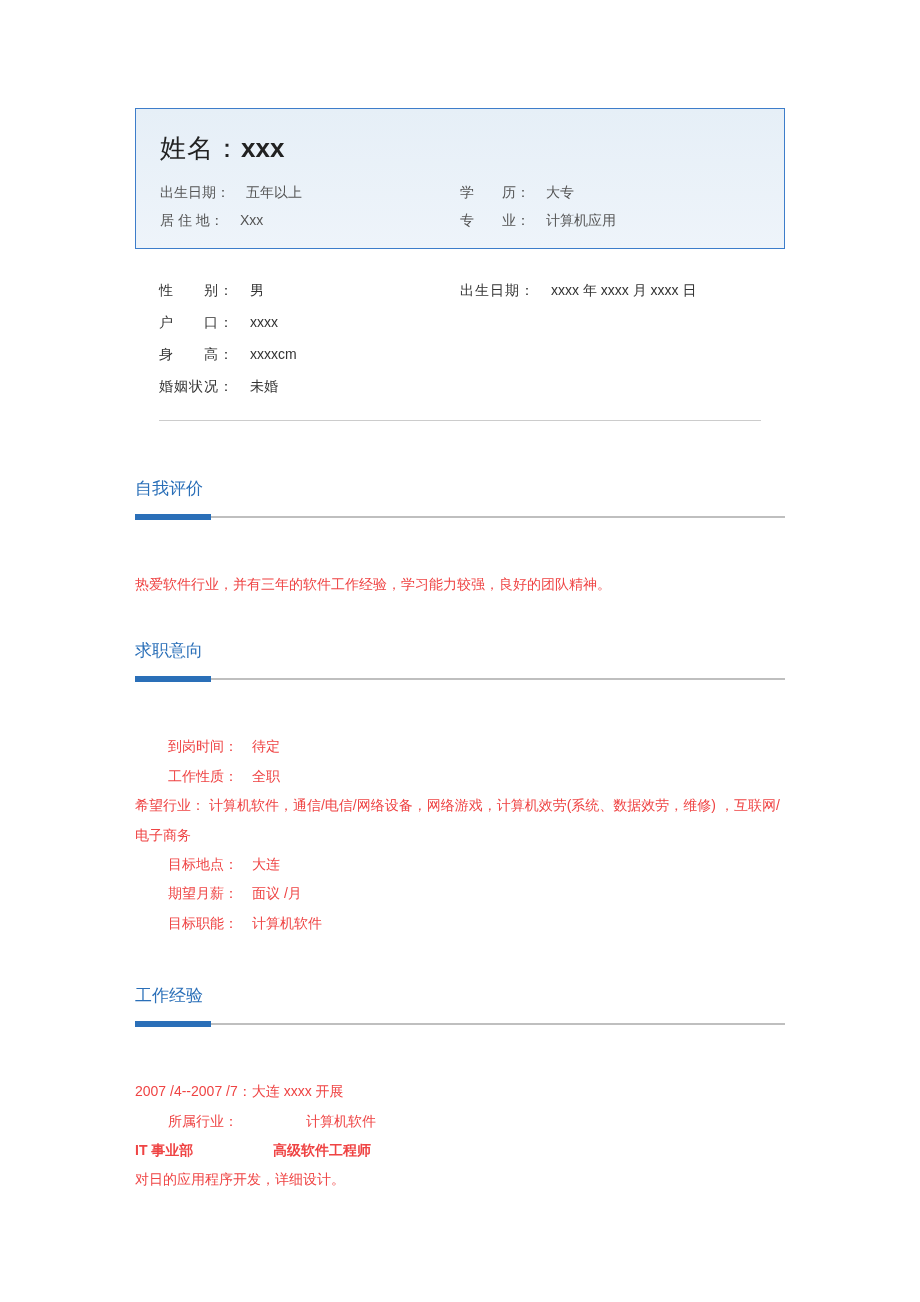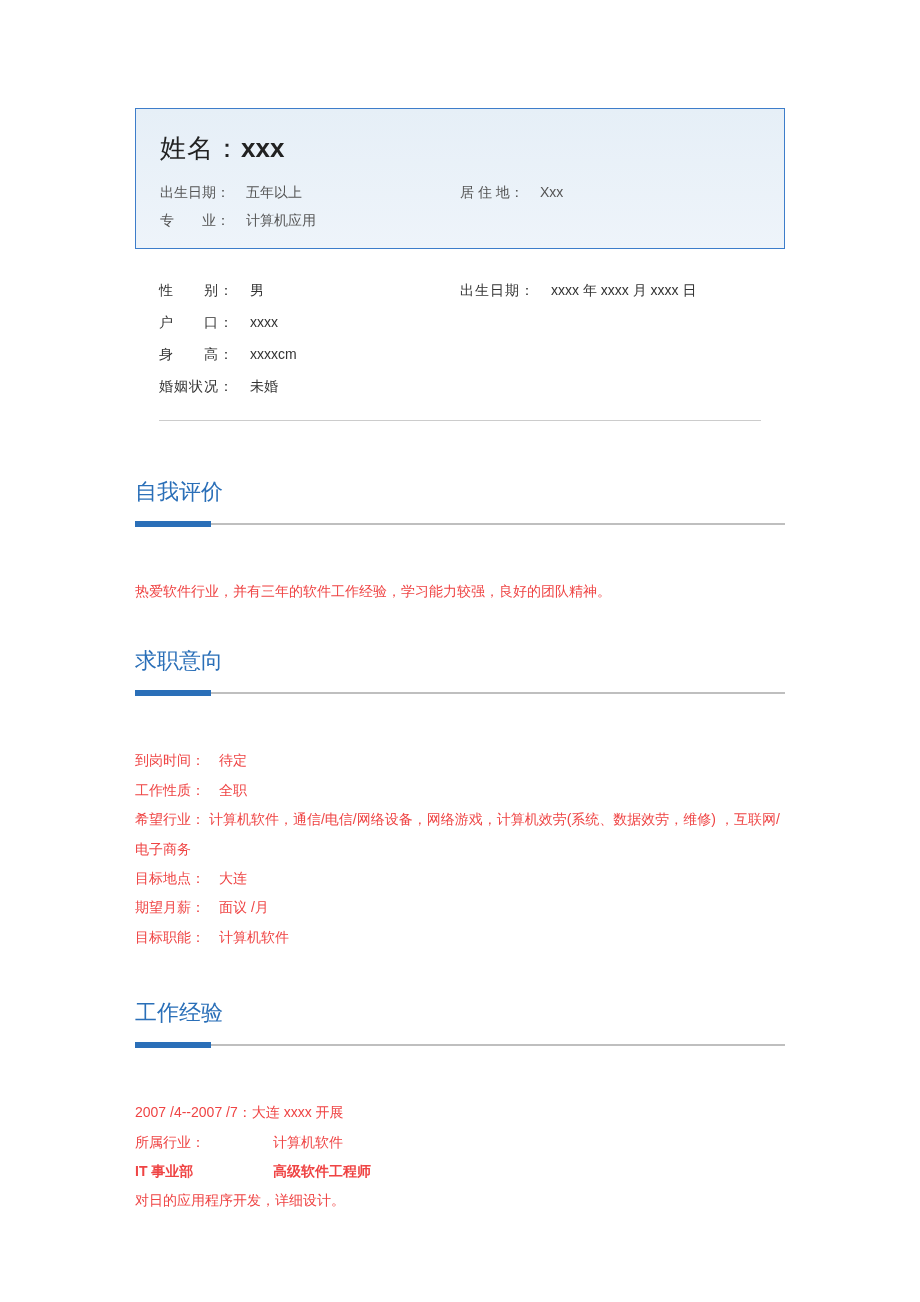--- a/index.html
+++ b/index.html
@@ -46,21 +46,21 @@
   .sub-label { min-width: 72px; letter-spacing: 1px; }
   .divider {
     border: none;
     border-top: 1px solid #ccc;
     margin: 24px 0 0 0;
   }
   .section {
     margin-top: 56px;
   }
   .section-title {
-    font-size: 22px;
+    font-size: 17px;
     color: #2a6fb8;
     font-weight: 500;
     margin-bottom: 14px;
   }
   .section-rule {
     height: 6px;
     display: flex;
   }
   .rule-blue {
     width: 76px;
@@ -71,38 +71,42 @@
     background: #bfbfbf;
     height: 2px;
     margin-top: 2px;
   }
   .section-body {
     margin-top: 50px;
     font-size: 14px;
     color: #ef4444;
     line-height: 2.1;
   }
-  .kv-row { display: flex; }
+  .kv-row { display: flex; margin-left: 33px; }
   .kv-label { min-width: 84px; }
   .work-dept { font-weight: 700; display: flex; }
   .work-dept-label { min-width: 138px; }
 </style>
 </head>
 <body>
 
 <div class="header-box">
   <div class="name-line">
     <span class="name-label">姓名：</span><span class="name-value">xxx</span>
   </div>
   <div class="info-grid">
     <div class="info-row">
       <span class="info-label">出生日期：</span>
       <span>五年以上</span>
     </div>
     <div class="info-row">
+      <span class="info-label">学　　历：</span>
+      <span>大专</span>
+    </div>
+    <div class="info-row">
       <span class="info-label">居 住 地：</span>
       <span>Xxx</span>
     </div>
     <div class="info-row">
       <span class="info-label">专　　业：</span>
       <span>计算机应用</span>
     </div>
   </div>
 </div>
 

